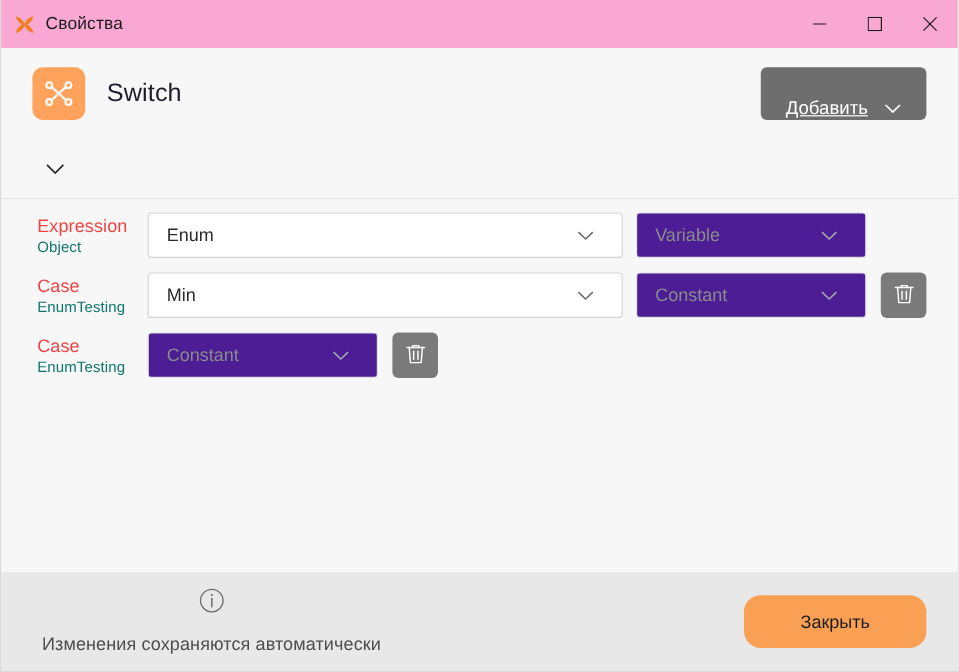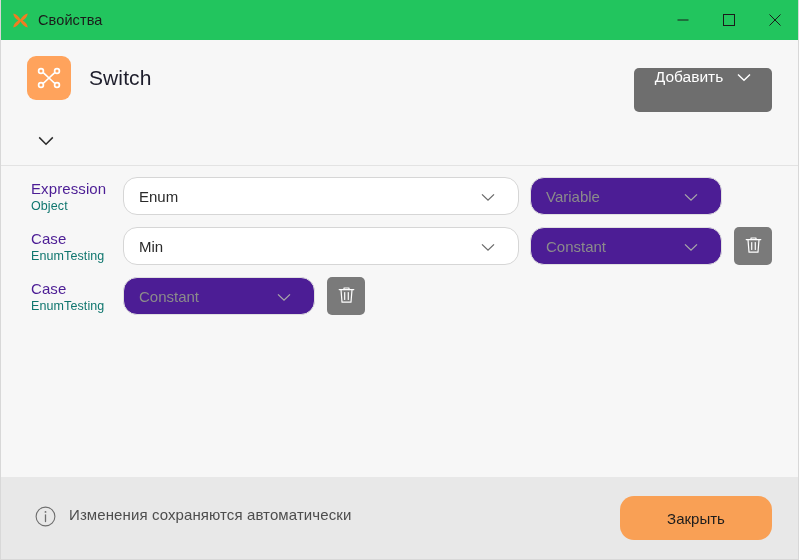--- a/index.html
+++ b/index.html
@@ -21,21 +21,21 @@
     border-right: 1px solid #d8d8d8;
     border-bottom: 1px solid #d8d8d8;
     display: flex;
     flex-direction: column;
   }
 
   
   .titlebar {
     height: 40px;
     min-height: 40px;
-    background: #22c55e;
+    background: #f9a8d4;
     display: flex;
     align-items: center;
     position: relative;
   }
   .titlebar-left {
     display: flex;
     align-items: center;
     gap: 9px;
     padding-left: 11px;
   }
@@ -94,35 +94,36 @@
     justify-content: center;
   }
   .node-title {
     font-size: 21px;
     color: #1d1d2b;
     letter-spacing: 0.1px;
   }
   .add-button {
     position: absolute;
     right: 26px;
-    top: 28px;
+    top: 16px;
     height: 44px;
     min-width: 138px;
     background: #6e6e6e;
     border: none;
     border-radius: 5px;
     color: #ffffff;
     font-size: 15.5px;
     font-family: "Liberation Sans", sans-serif;
     display: flex;
-    align-items: flex-start;
+    align-items: flex-end;
     justify-content: center;
     gap: 14px;
     padding: 0 18px;
     cursor: pointer;
+    text-decoration: underline;
   }
 
   
   .collapse-row {
     height: 50px;
     min-height: 50px;
     background: #f7f7f7;
     display: flex;
     align-items: center;
     padding-left: 32px;
@@ -153,35 +154,35 @@
   }
   .row-label {
     width: 92px;
     min-width: 92px;
     padding-top: 2px;
     user-select: none;
   }
   .row-label .lbl-main {
     display: block;
     font-size: 15px;
-    color: #4c1d95;
+    color: #ef4444;
     line-height: 19px;
     letter-spacing: 0.1px;
   }
   .row-label .lbl-sub {
     display: block;
     font-size: 12.5px;
     color: #0f766e;
     line-height: 16px;
     letter-spacing: 0.1px;
   }
 
   .select {
     height: 38px;
-    border-radius: 14px;
+    border-radius: 3px;
     display: flex;
     align-items: center;
     justify-content: space-between;
     padding: 0 23px 0 15px;
     font-size: 15px;
     cursor: pointer;
     position: relative;
   }
   .select.enabled {
     background: #ffffff;
@@ -217,23 +218,24 @@
     height: 82px;
     min-height: 82px;
     background: #e8e8e8;
     display: flex;
     align-items: center;
     padding: 0 26px;
     position: relative;
   }
   .footer-note {
     display: flex;
-    align-items: flex-start;
+    align-items: center;
     gap: 13px;
     padding-left: 8px;
+    flex-direction: column;
   }
   .footer-note-text {
     font-size: 15px;
     color: #4d4d4d;
     letter-spacing: 0.1px;
   }
   .close-button {
     position: absolute;
     right: 26px;
     height: 44px;

